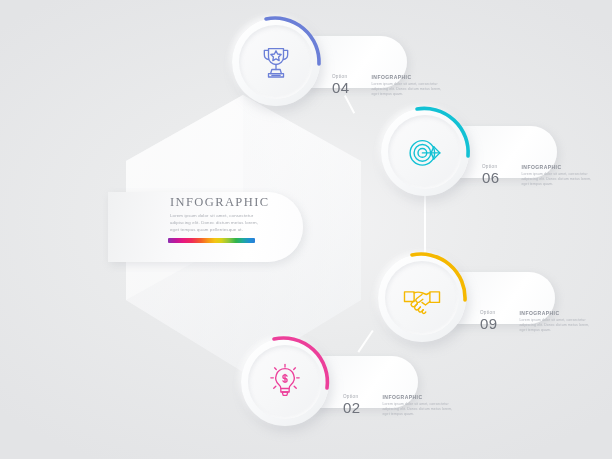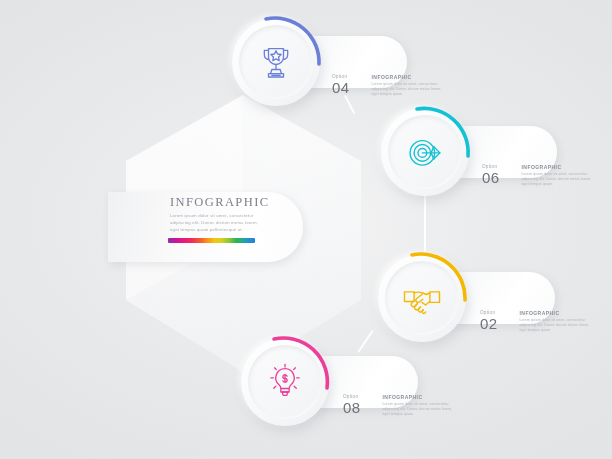--- a/index.html
+++ b/index.html
@@ -293,21 +293,21 @@
       </div>
     </div>
   </div>
 
   <div class="step" style="left:0; top:0;">
     <div class="pill" style="left:420px; top:272px; width:135px;">
       <div class="pill-text">
         <div class="opt-split">
           <div>
             <div class="opt-word">Option</div>
-            <div class="opt-num">02</div>
+            <div class="opt-num">09</div>
           </div>
           <div class="opt-right">
             <div class="opt-head">INFOGRAPHIC</div>
             <div class="opt-lines">Lorem ipsum dolor sit amet, consectetur adipiscing elit. Donec dictum metus lorem, eget tempus quam.</div>
           </div>
         </div>
       </div>
     </div>
 
     <div class="circle" style="left:378px; top:254px;">
@@ -330,21 +330,21 @@
       </div>
     </div>
   </div>
 
   <div class="step" style="left:0; top:0;">
     <div class="pill" style="left:283px; top:356px; width:135px;">
       <div class="pill-text">
         <div class="opt-split">
           <div>
             <div class="opt-word">Option</div>
-            <div class="opt-num">08</div>
+            <div class="opt-num">02</div>
           </div>
           <div class="opt-right">
             <div class="opt-head">INFOGRAPHIC</div>
             <div class="opt-lines">Lorem ipsum dolor sit amet, consectetur adipiscing elit. Donec dictum metus lorem, eget tempus quam.</div>
           </div>
         </div>
       </div>
     </div>
 
     <div class="circle" style="left:241px; top:338px;">

